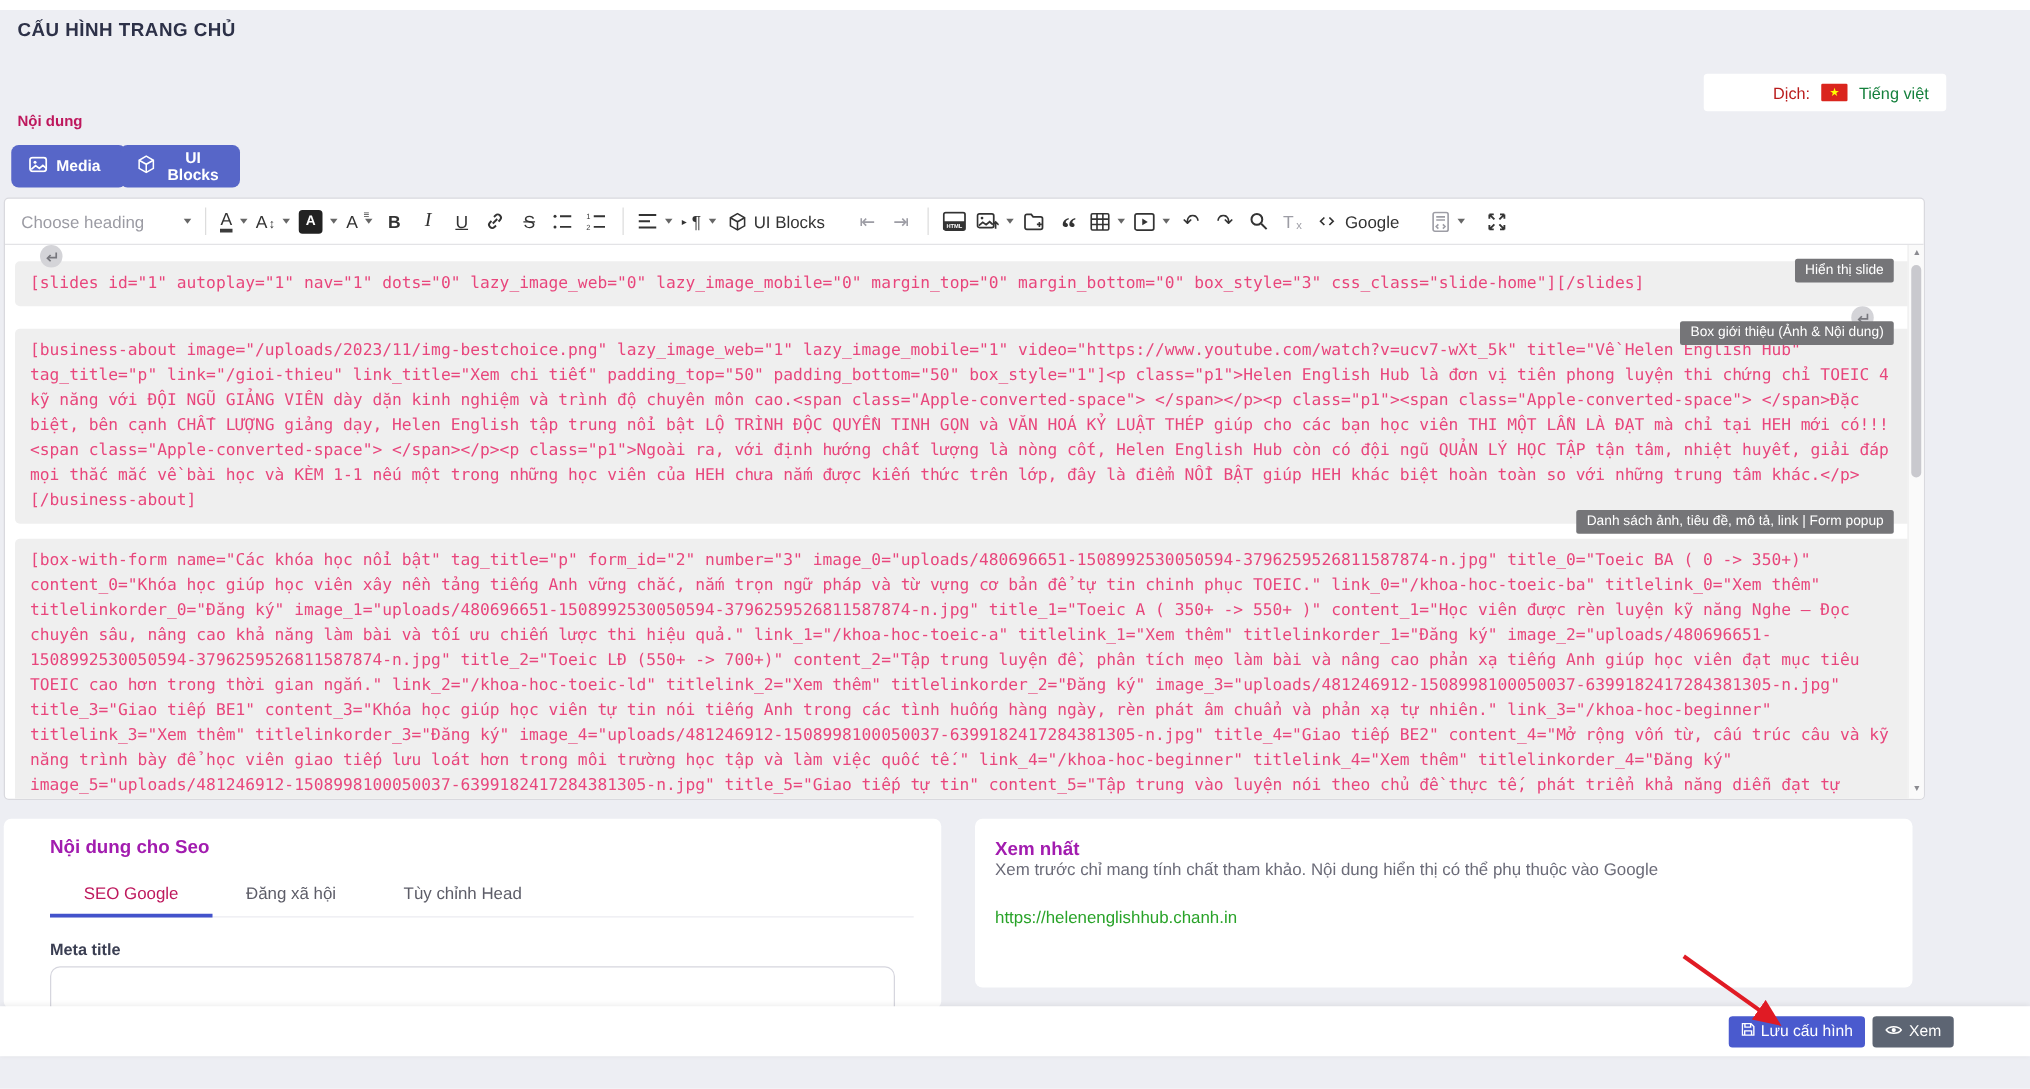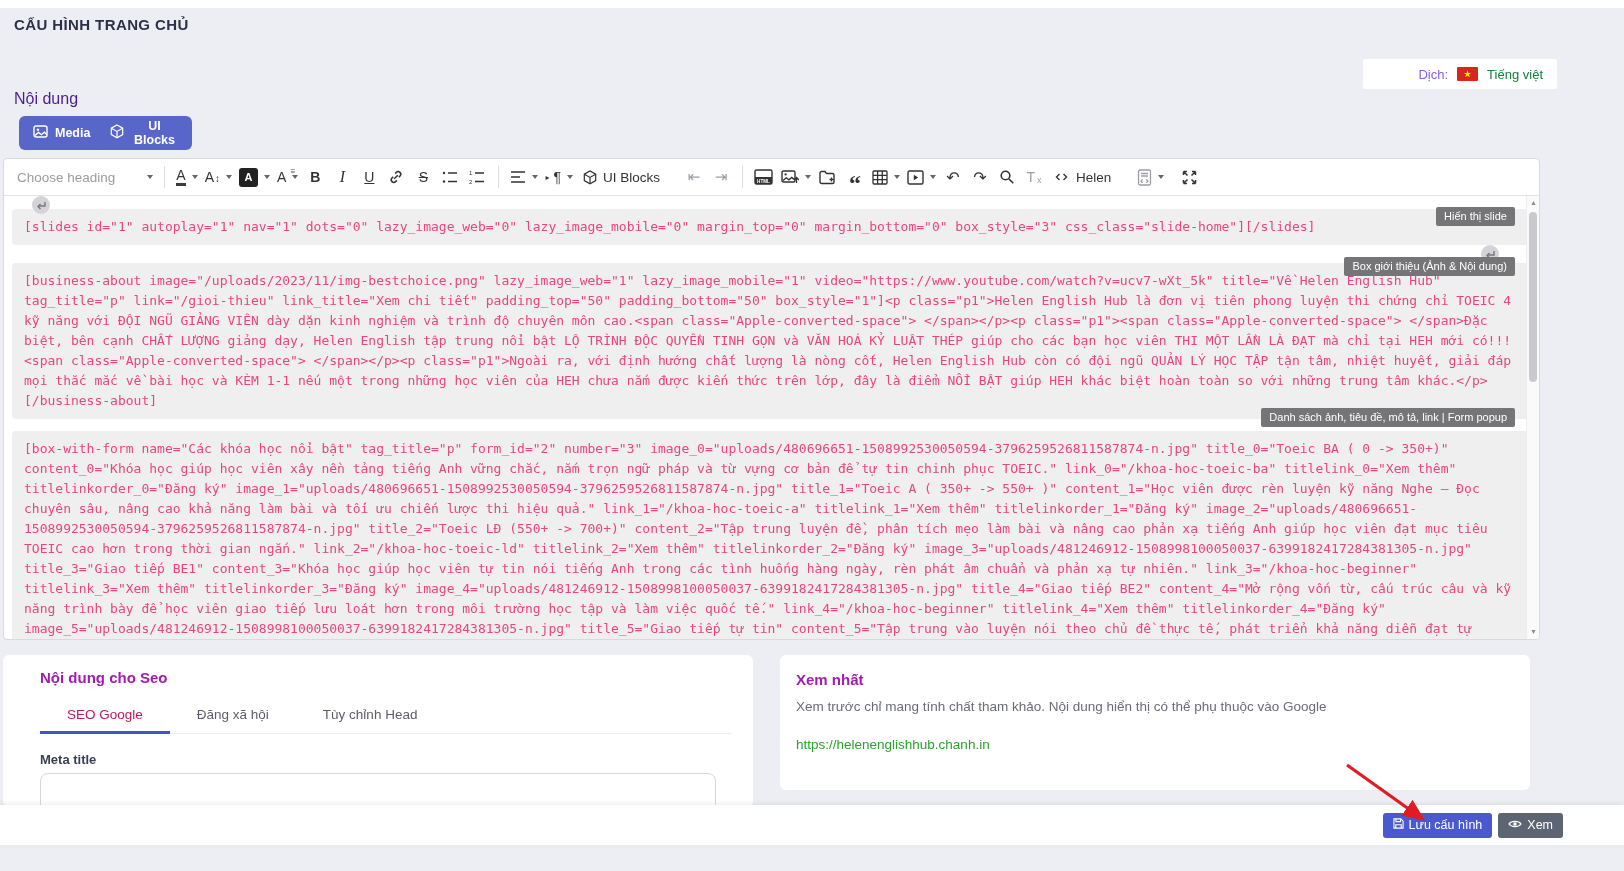--- a/index.html
+++ b/index.html
@@ -1,26 +1,26 @@
 <!DOCTYPE html>
 <html><head>
 <meta charset="utf-8">
 <style>
   *{box-sizing:border-box;margin:0;padding:0}
   html,body{width:1624px;height:871px;overflow:hidden}
   body{background:#edeef3;font-family:"Liberation Sans","DejaVu Sans",sans-serif;color:#333;position:relative}
   .top-strip{position:absolute;left:0;top:0;width:100%;height:8px;background:#fff}
   .page-title{position:absolute;left:14px;top:16px;font-size:15px;font-weight:bold;letter-spacing:.4px;color:#2d3148}
   .translate-box{position:absolute;left:1363px;top:59px;width:194px;height:30px;background:#fff;border-radius:3px;display:flex;align-items:center;justify-content:flex-end;gap:9px;padding-right:14px}
-  .translate-label{font-size:13px;color:#8b5cf6}
+  .translate-label{font-size:13px;color:#b91c1c}
   .flag{width:21px;height:14px;background:#da251d;display:flex;align-items:center;justify-content:center;color:#ff0;font-size:9px;line-height:1;border-radius:1px}
   .translate-lang{font-size:13px;color:#15803d}
-  .content-label{position:absolute;left:14px;top:90px;font-size:16px;font-weight:normal;color:#4c1d95}
+  .content-label{position:absolute;left:14px;top:90px;font-size:12px;font-weight:bold;color:#be185d}
   .pill-btn{position:absolute;top:116px;height:34px;background:#5766c8;border:none;border-radius:6px;color:#fff;font-size:12.5px;font-weight:bold;display:flex;align-items:center;gap:7px;padding:0 14px;cursor:pointer;font-family:inherit}
-  .pill-btn.media{left:19px;width:92px}
+  .pill-btn.media{left:9px;width:92px}
   .pill-btn.uiblocks{left:96px;width:96px}
 
   
   .editor{position:absolute;left:3px;top:158px;width:1537px;height:482px;background:#fff;border:1px solid #d9d9de;border-radius:4px;overflow:hidden}
   .toolbar{height:37px;display:flex;align-items:center;padding:16px 10px;gap:1px;border-bottom:1px solid #e3e3e6;color:#333}
   .tb-sep{width:1px;height:22px;background:#ddd;margin:0 7px;flex:none}
   .tb-btn{height:28px;min-width:26px;display:flex;align-items:center;justify-content:center;gap:3px;border-radius:3px;padding:0 3px;font-size:14px;color:#333;cursor:pointer;flex:none}
   .tb-btn svg{display:block}
   .chev{width:0;height:0;border-left:3.5px solid transparent;border-right:3.5px solid transparent;border-top:4px solid #666;margin-left:3px}
   .hd-label{font-size:13.5px;color:#9b9ba3;margin-right:26px}
@@ -55,21 +55,21 @@
   .card{position:absolute;background:#fff;border-radius:6px}
   .seo-card{left:3px;top:655px;width:750px;height:152px;padding:14px 22px 0 37px;overflow:hidden}
   .card-title{font-size:15px;font-weight:bold;color:#a21caf}
   .tabs-row{display:flex;margin-top:12px;border-bottom:1px solid #ececf1}
   .tab{padding:9px 27px;font-size:13.5px;color:#5d5d68;cursor:pointer;border-bottom:3px solid transparent;margin-bottom:-1px}
   .tab.active{color:#be185d;border-bottom-color:#4353cb}
   .meta-label{margin-top:18px;font-size:13px;font-weight:bold;color:#3a3e52}
   .meta-hint{margin-top:4px;font-size:12.5px;color:#8f8f9c}
   .meta-input{margin-top:6px;width:676px;height:40px;border:1px solid #d6d6de;border-radius:8px;background:#fff;display:block}
   .preview-card{left:780px;top:655px;width:750px;height:135px;padding:16px 20px 0 16px}
-  .preview-desc{margin-top:11px;font-size:13.5px;color:#6b6b78}
+  .preview-desc{font-size:13.5px;color:#6b6b78}
   .preview-url{margin-top:23px;font-size:13.5px;color:#29a329;text-decoration:none;display:inline-block}
 
   
   .footer{position:absolute;left:0;top:805px;width:1624px;height:40px;background:#fff;box-shadow:0 -1px 5px rgba(0,0,0,.08);z-index:10;display:flex;align-items:center;justify-content:flex-end;gap:6px;padding-right:61px}
   .f-btn{height:25px;border:none;border-radius:3px;color:#fff;font-size:12.5px;display:flex;align-items:center;gap:5px;padding:0 10px;cursor:pointer;font-family:inherit}
   .f-save{background:#4a5ace}
   .f-view{background:#5d6573}
   .red-arrow{position:absolute;left:1335px;top:753px;z-index:20;pointer-events:none}
 </style>
 </head>
@@ -221,21 +221,21 @@
         <span style="font-size:14px">T</span>
         <span style="font-size:9px;margin-left:-1px;margin-top:5px">x</span>
       </div>
     <div class="tb-btn" style="gap:5px;padding:0 6px">
       <span>
           <svg width="17" height="16" viewBox="0 0 17 16" fill="none" stroke="#333" stroke-width="1.4">
             <path d="M5.5 5l-3 3 3 3M9.5 5l3 3-3 3"></path>
             <path d="M14.5 10.5l2-2-2-2" stroke-width="0"></path>
           </svg>
         </span>
-      <span class="tb-label">Helen</span>
+      <span class="tb-label">Google</span>
     </div>
     <div class="tb-btn muted" style="margin-left:16px">
         <svg width="15" height="17" viewBox="0 0 15 17" fill="none" stroke="#9d9da5" stroke-width="1.3">
           <rect x="1.5" y="1" width="12" height="15" rx="1.5"></rect>
           <path d="M4 4.5h7M4 7h7"></path>
           <path d="M5.7 10.5l-1.7 1.7 1.7 1.7M9.3 10.5l1.7 1.7-1.7 1.7"></path>
         </svg>
         <span class="chev"></span>
       </div>
     <div class="tb-btn" style="margin-left:8px">

